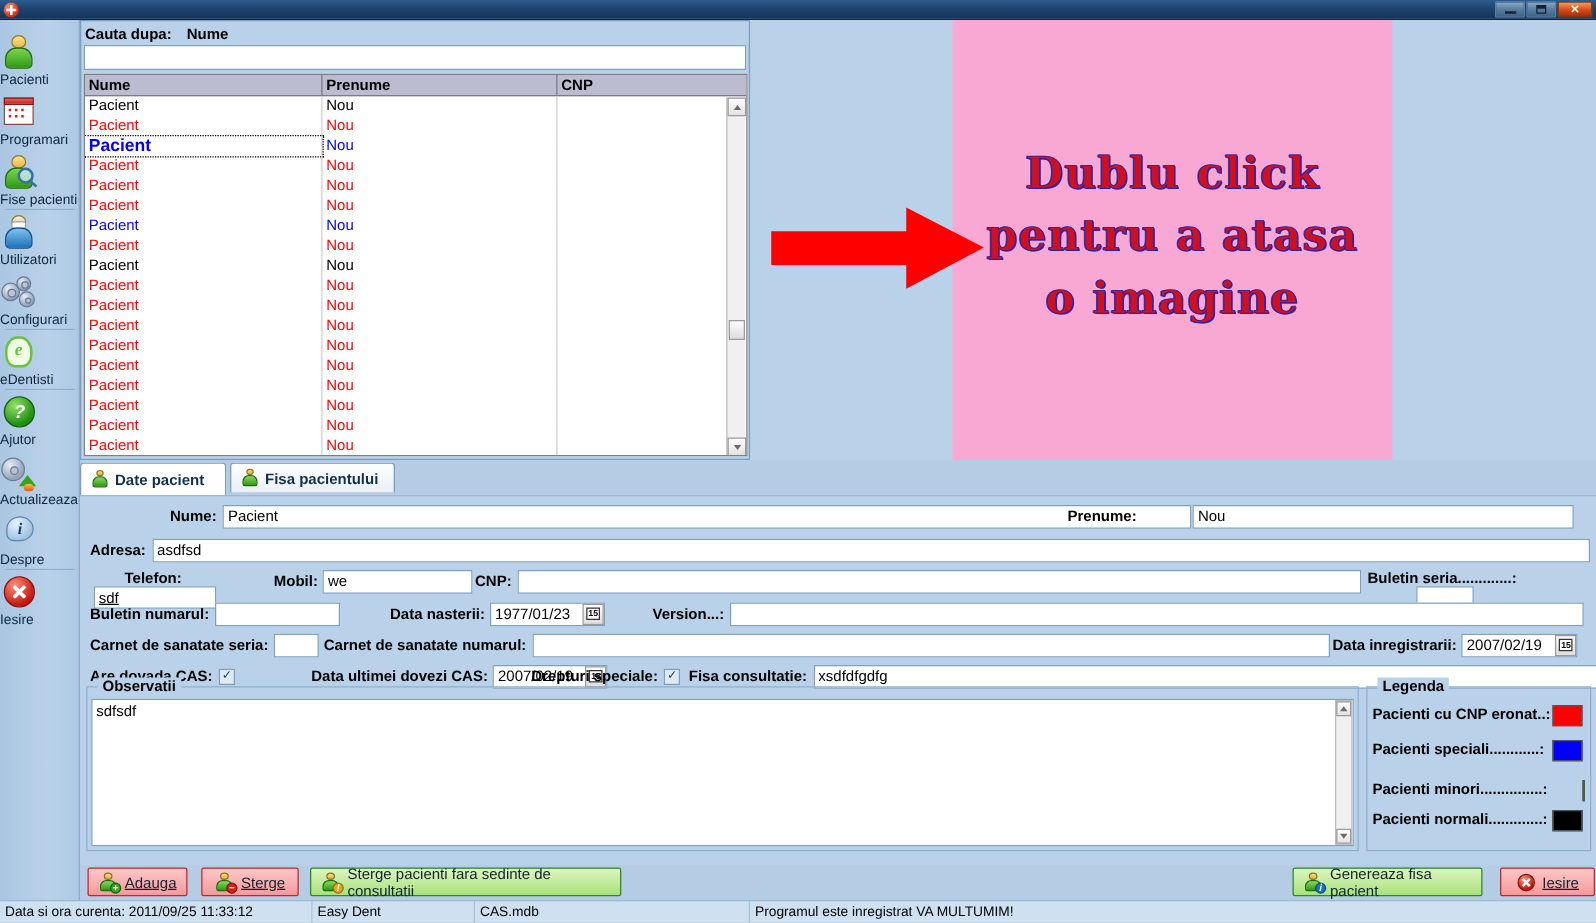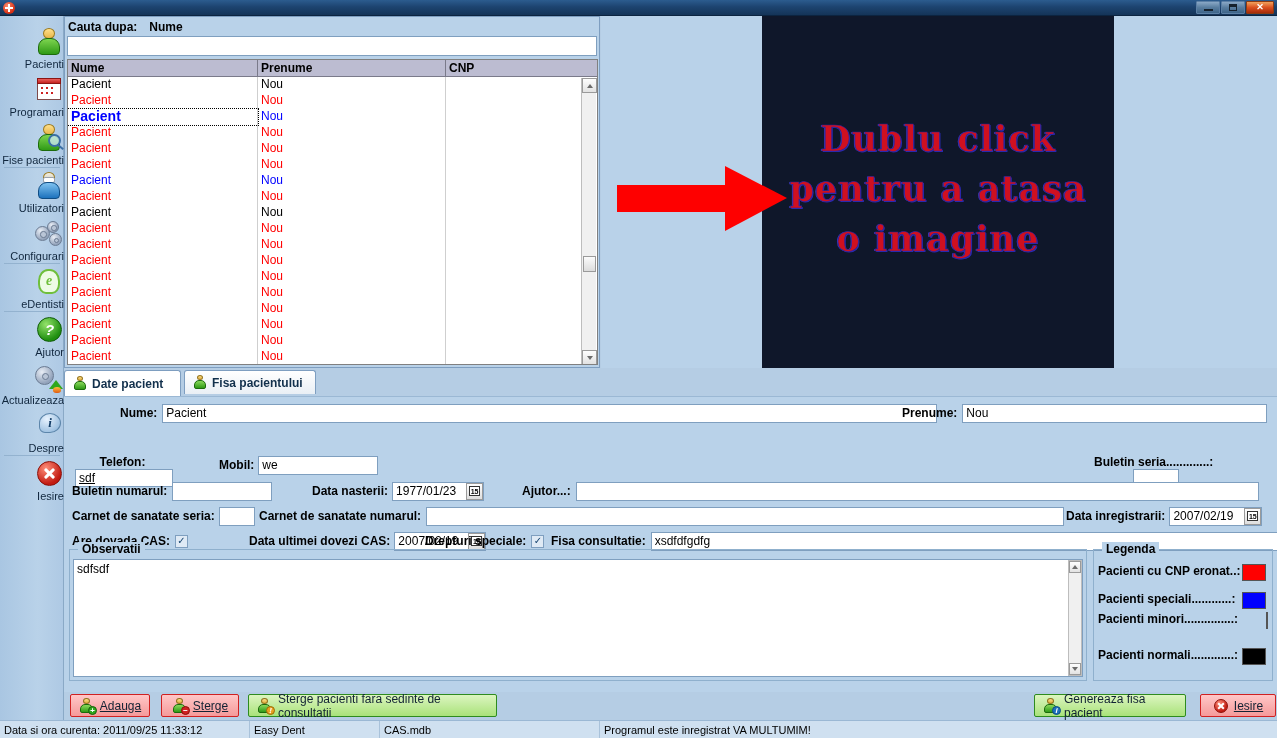--- a/index.html
+++ b/index.html
@@ -61,21 +61,21 @@
   }
 
   
   #sidebar {
     position:absolute; left:0; top:16px; width:64px; height:704px;
     background: linear-gradient(90deg,#a9c6e2 0%, #b9d2e9 60%, #aec9e4 100%);
     border-right:1px solid #8aa9c6;
   }
   .side-item {
     width:64px; display:flex; flex-direction:column;
-    align-items:flex-end; justify-content:flex-start;
+    align-items:flex-start; justify-content:flex-start;
     color:#10263d; font-size:11px; cursor:pointer; padding-top:3px;
   }
   .side-item .lbl { margin-top:1px; line-height:12px; white-space:nowrap; }
   .side-sep { width:56px; height:1px; background:#93b2cf; margin:3px auto 2px auto; }
   .sicon { width:30px; height:30px; position:relative; }
 
   
   .i-person .head { position:absolute; left:9px; top:1px; width:12px; height:11px;
     border-radius:50%; background:linear-gradient(180deg,#ffe08a,#e8b64a); border:1px solid #9c7a1e; }
   .i-person .body { position:absolute; left:4px; top:11px; width:22px; height:17px;
@@ -180,21 +180,21 @@
   #sb-thumb { position:absolute; left:1px; top:178px; width:13px; height:16px;
      background:linear-gradient(180deg,#fbfbfb,#dcdcdc); border:1px solid #9a9a9a; }
 
   
   #imgpanel {
     position:absolute; left:601px; top:16px; width:676px; height:352px;
     background:#b9d2e9;
   }
   #imgcanvas {
     position:absolute; left:161px; top:0px; width:352px; height:352px;
-    background:#0f172a; cursor:pointer;
+    background:#f9a8d4; cursor:pointer;
   }
   #arrow { position:absolute; left:16px; top:150px; width:170px; height:65px; }
   #arrow .shaft { position:absolute; left:0; top:19px; width:110px; height:27px; background:#fe0000; }
   #arrow .head { position:absolute; left:108px; top:0; width:0; height:0;
     border-top:32px solid transparent; border-bottom:33px solid transparent;
     border-left:62px solid #fe0000; }
   #imgtext { position:absolute; left:0; top:98px; width:352px; text-align:center;
     font-family:"DejaVu Serif", serif; font-weight:bold; font-size:35px;
     line-height:50px; color:#cf1020; letter-spacing:1px;
     text-shadow: 1px 1px 0 #2b2bb5, -1px 0 0 #3a3ac0;
@@ -563,58 +563,66 @@
     <span class="ticon">
         <i class="h"></i>
         <i class="b"></i>
       </span>
     <span>Fisa pacientului</span>
   </div>
 </div>
 
 <div id="form">
 
-  <div class="frow" style="left:8px; top:6px;padding-left:48px;">
+  <div class="frow" style="left:24px; top:6px;padding-left:48px;">
     <span class="flabel">Nume:</span>
     <input class="finput" style="width: 775px; margin-left: 5px;" type="text" value="Pacient">
   </div>
-  <div class="frow" style="left:838px; top:6px;">
+  <div class="frow" style="left:790px; top:6px;gap:40px;">
     <span class="flabel">Prenume:</span>
     <input class="finput" style="width: 305px; margin-left: 5px;" type="text" value="Nou">
   </div>
 
+  <div class="frow" style="left:8px; top:33px;">
+    <span class="flabel">Adresa:</span>
+    <input class="finput" style="width: 1150px; margin-left: 5px;" type="text" value="asdfsd">
+  </div>
 
   <div class="frow" style="left:8px; top:58px;flex-direction:column;">
     <span class="flabel">Telefon:</span>
     <input class="finput" style="width: 98px; margin-left: 3px; text-decoration: underline;" type="text" value="sdf">
   </div>
   <div class="frow" style="left:155px; top:58px;">
     <span class="flabel">Mobil:</span>
     <input class="finput" style="width: 120px; margin-left: 4px;" type="text" value="we">
+  </div>
+  <div class="frow" style="left:316px; top:58px;">
+    <span class="flabel">CNP:</span>
+    <input class="finput" style="width: 675px; margin-left: 5px;" type="text" value="">
   </div>
   <div class="frow" style="left:1030px; top:58px;flex-direction:column;">
     <span class="flabel">Buletin seria.............:</span>
     <input class="finput" style="width: 46px; margin-left: 4px;" type="text" value="">
   </div>
 
   <div class="frow" style="left:8px; top:84px;">
     <span class="flabel">Buletin numarul:</span>
     <input class="finput" style="width: 100px; margin-left: 5px;" type="text" value="">
   </div>
   <div class="frow" style="left:248px; top:84px;">
     <span class="flabel">Data nasterii:</span>
     <span class="datebox" style="margin-left:4px;">
       <input class="finput" style="width: 92px;" type="text" value="1977/01/23">
       <span class="datebtn">
         <span class="cal">15</span>
       </span>
     </span>
   </div>
   <div class="frow" style="left:458px; top:84px;">
-    <span class="flabel">Ajutor...:</span>
+    <span class="flabel">Version...:</span>
     <input class="finput" style="width: 683px; margin-left: 5px;" type="text" value="">
   </div>
 
   <div class="frow" style="left:8px; top:109px;">
     <span class="flabel">Carnet de sanatate seria:</span>
     <input class="finput" style="width: 36px; margin-left: 4px;" type="text" value="">
   </div>
   <div class="frow" style="left:195px; top:109px;">
     <span class="flabel">Carnet de sanatate numarul:</span>
     <input class="finput" style="width: 638px; margin-left: 5px;" type="text" value="">
@@ -667,21 +675,21 @@
   <div id="legend">
     <span id="legend-title">Legenda</span>
     <div class="legrow" style="top:14px;">
       <span class="t">Pacienti cu CNP eronat..:</span>
       <span class="sw" style="background:#ff0000"></span>
     </div>
     <div class="legrow" style="top:42px;">
       <span class="t">Pacienti speciali............:</span>
       <span class="sw" style="background:#0000ff"></span>
     </div>
-    <div class="legrow" style="top:62px;gap:28px;">
+    <div class="legrow" style="top:74px;gap:28px;">
       <span class="t">Pacienti minori...............:</span>
       <span class="sw" style="background:#008000"></span>
     </div>
     <div class="legrow" style="top:98px;">
       <span class="t">Pacienti normali.............:</span>
       <span class="sw" style="background:#000000"></span>
     </div>
   </div>
 </div>
 

